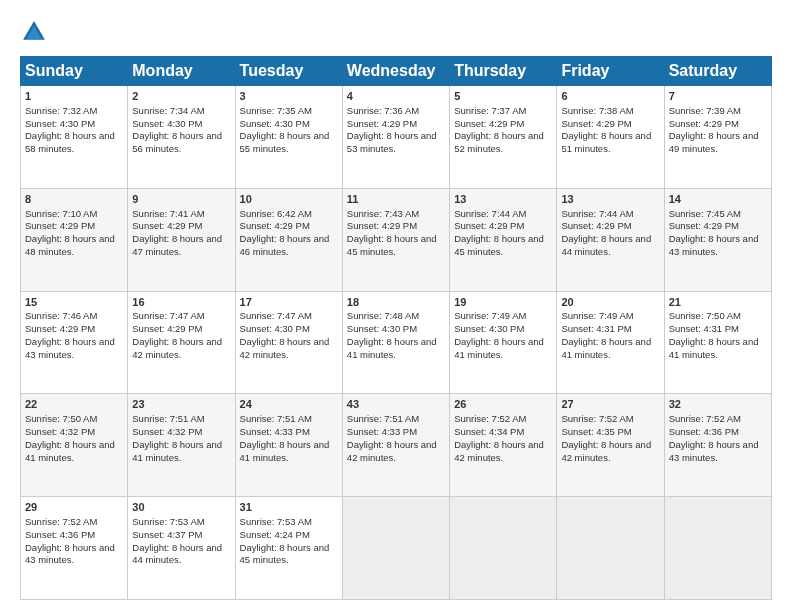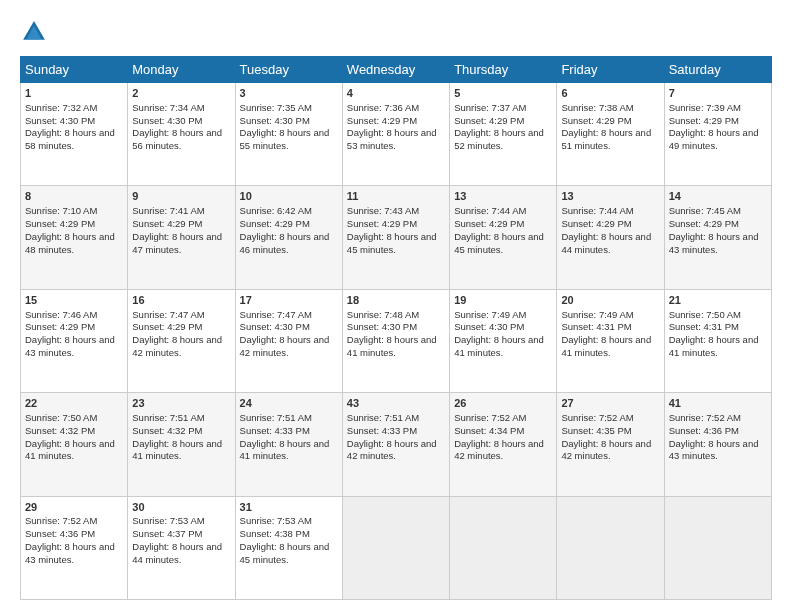--- a/index.html
+++ b/index.html
@@ -57,22 +57,22 @@
     }
     .calendar {
       flex: 1;
       border-collapse: collapse;
       width: 100%;
       table-layout: fixed;
     }
     .calendar th {
       background: #1a6fa8;
       color: #fff;
-      font-size: 13px;
-      font-weight: normal;
+      font-size: 16px;
+      font-weight: bold;
       padding: 5px 4px;
       text-align: left;
       border: 1px solid #1a6fa8;
     }
     .calendar td {
       border: 1px solid #ccc;
       vertical-align: top;
       padding: 3px 4px;
       font-size: 9.5px;
       color: #333;
@@ -153,26 +153,26 @@
           <td><span class="day-num">20</span><span>Sunrise: 7:49 AM</span><br><span>Sunset: 4:31 PM</span><br><span>Daylight: 8 hours and 41 minutes.</span></td>
           <td><span class="day-num">21</span><span>Sunrise: 7:50 AM</span><br><span>Sunset: 4:31 PM</span><br><span>Daylight: 8 hours and 41 minutes.</span></td>
         </tr>
         <tr>
           <td><span class="day-num">22</span><span>Sunrise: 7:50 AM</span><br><span>Sunset: 4:32 PM</span><br><span>Daylight: 8 hours and 41 minutes.</span></td>
           <td><span class="day-num">23</span><span>Sunrise: 7:51 AM</span><br><span>Sunset: 4:32 PM</span><br><span>Daylight: 8 hours and 41 minutes.</span></td>
           <td><span class="day-num">24</span><span>Sunrise: 7:51 AM</span><br><span>Sunset: 4:33 PM</span><br><span>Daylight: 8 hours and 41 minutes.</span></td>
           <td><span class="day-num">43</span><span>Sunrise: 7:51 AM</span><br><span>Sunset: 4:33 PM</span><br><span>Daylight: 8 hours and 42 minutes.</span></td>
           <td><span class="day-num">26</span><span>Sunrise: 7:52 AM</span><br><span>Sunset: 4:34 PM</span><br><span>Daylight: 8 hours and 42 minutes.</span></td>
           <td><span class="day-num">27</span><span>Sunrise: 7:52 AM</span><br><span>Sunset: 4:35 PM</span><br><span>Daylight: 8 hours and 42 minutes.</span></td>
-          <td><span class="day-num">41</span><span>Sunrise: 7:52 AM</span><br><span>Sunset: 4:36 PM</span><br><span>Daylight: 8 hours and 43 minutes.</span></td>
+          <td><span class="day-num">32</span><span>Sunrise: 7:52 AM</span><br><span>Sunset: 4:36 PM</span><br><span>Daylight: 8 hours and 43 minutes.</span></td>
         </tr>
         <tr>
           <td><span class="day-num">29</span><span>Sunrise: 7:52 AM</span><br><span>Sunset: 4:36 PM</span><br><span>Daylight: 8 hours and 43 minutes.</span></td>
           <td><span class="day-num">30</span><span>Sunrise: 7:53 AM</span><br><span>Sunset: 4:37 PM</span><br><span>Daylight: 8 hours and 44 minutes.</span></td>
-          <td><span class="day-num">31</span><span>Sunrise: 7:53 AM</span><br><span>Sunset: 4:38 PM</span><br><span>Daylight: 8 hours and 45 minutes.</span></td>
+          <td><span class="day-num">31</span><span>Sunrise: 7:53 AM</span><br><span>Sunset: 4:24 PM</span><br><span>Daylight: 8 hours and 45 minutes.</span></td>
           <td class="empty"></td>
           <td class="empty"></td>
           <td class="empty"></td>
           <td class="empty"></td>
         </tr>
       </tbody>
   </table>
 </div>
 
 </body></html>

